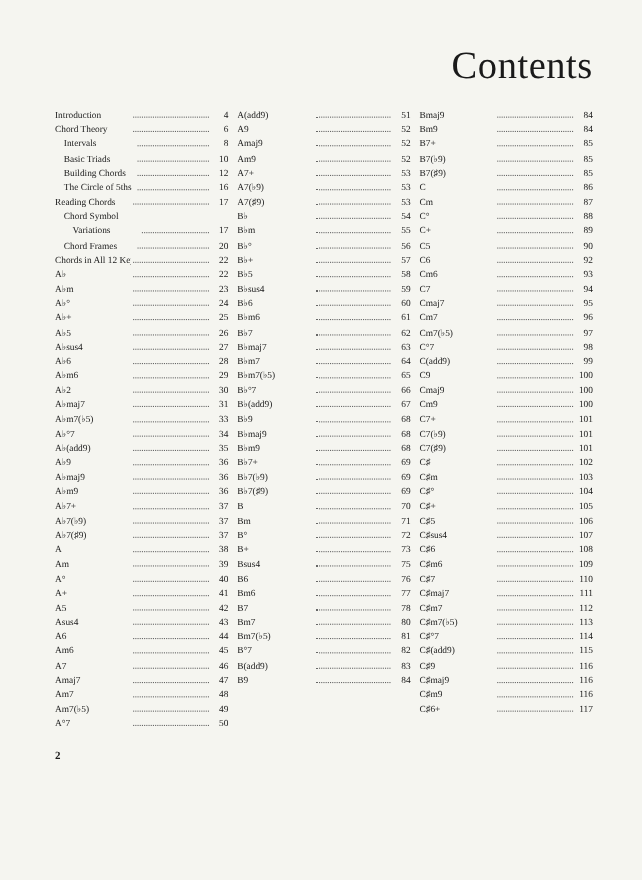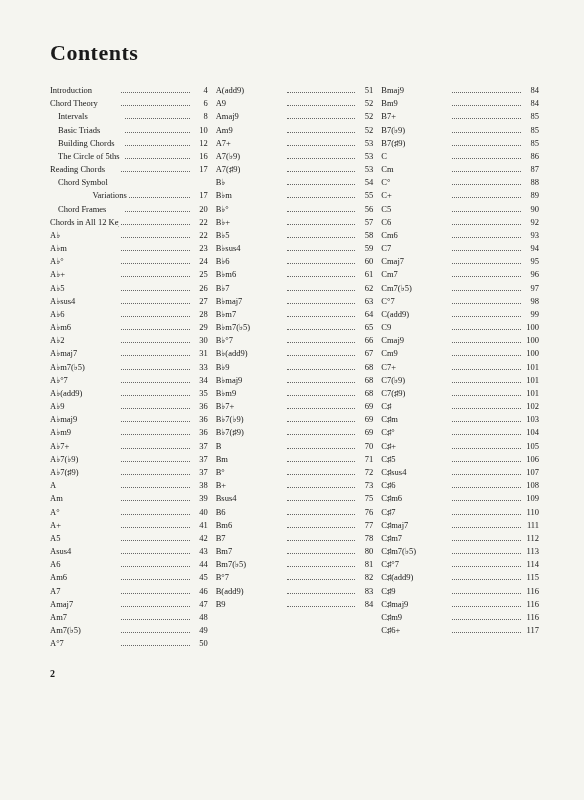--- a/index.html
+++ b/index.html
@@ -5,24 +5,25 @@
     * { margin: 0; padding: 0; box-sizing: border-box; }
     body {
       background: #f5f5f0;
       font-family: Georgia, 'Times New Roman', serif;
       width: 584px;
       min-height: 800px;
       padding: 40px 45px 30px 50px;
       color: #1a1a1a;
     }
     h1 {
-      font-size: 22px;
-      font-weight: 700;
+      font-size: 35px;
+      font-weight: 400;
       margin-bottom: 18px;
       letter-spacing: 0.5px;
+      text-align: right;
     }
     .toc-container {
       display: flex;
       gap: 0;
       width: 100%;
     }
     .toc-col {
       flex: 1;
       font-size: 8.5px;
       line-height: 1.55;
@@ -44,21 +45,21 @@
       flex: 1;
       border-bottom: 1px dotted #666;
       margin: 0 2px 2px 2px;
       min-width: 8px;
     }
     .toc-entry .page {
       text-align: right;
       min-width: 16px;
     }
     .toc-entry.indent1 .label { padding-left: 8px; }
-    .toc-entry.indent2 .label { padding-left: 16px; text-align: right; }
+    .toc-entry.indent2 .label { padding-left: 16px; }
     .page-num {
       font-size: 10px;
       margin-top: 18px;
       font-weight: bold;
     }
   </style>
 </head>
 <body>
 
 <h1>Contents</h1>

